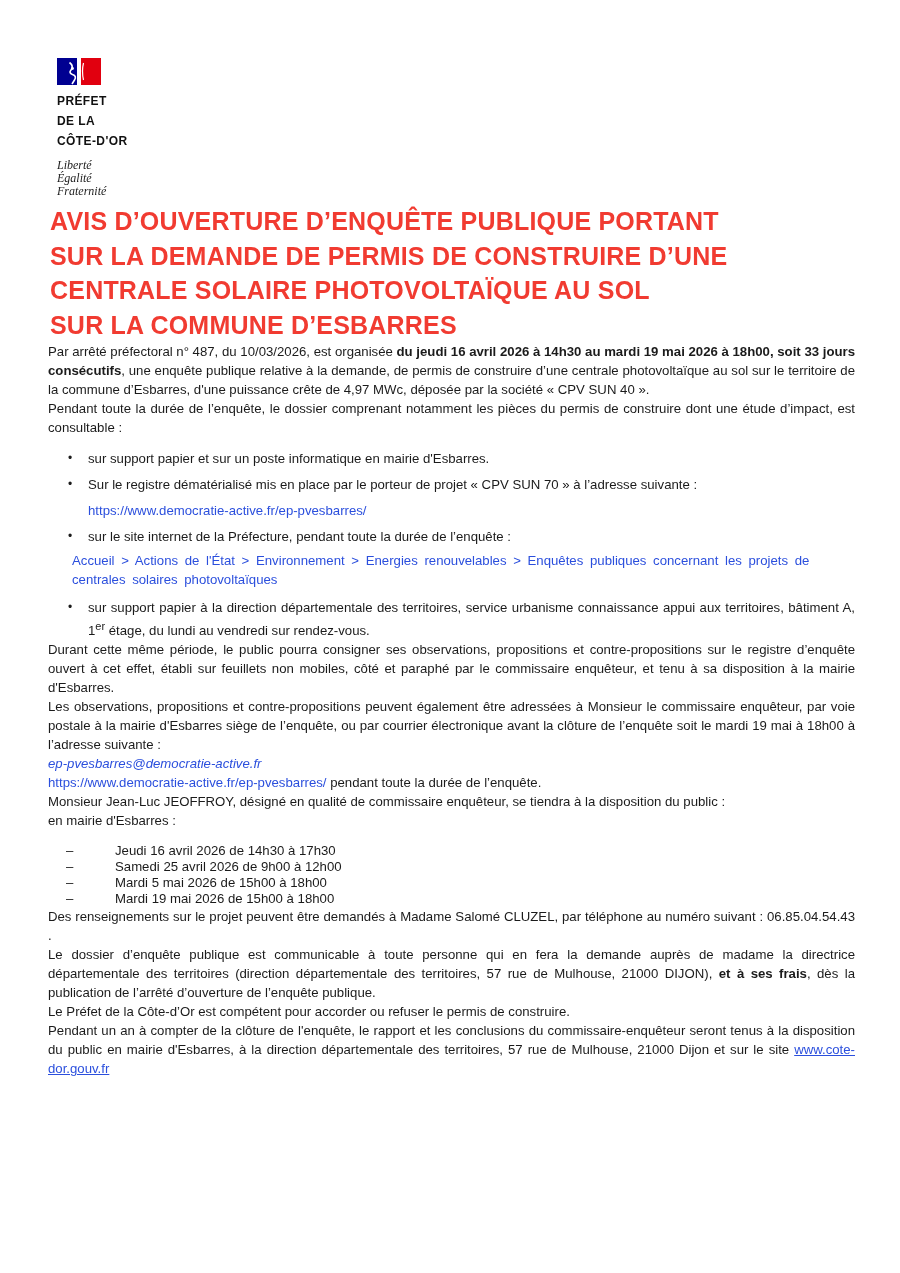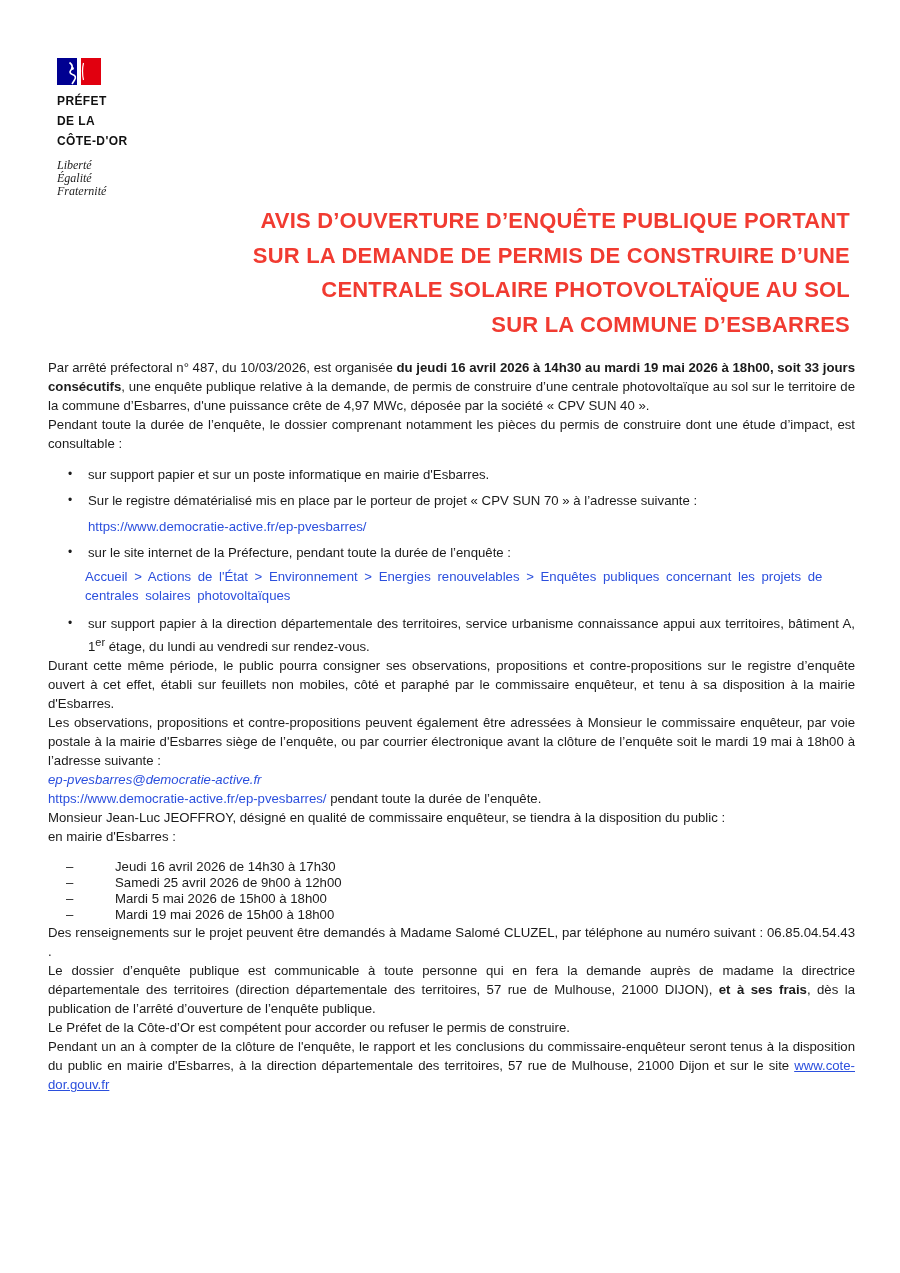--- a/index.html
+++ b/index.html
@@ -7,37 +7,37 @@
     width:900px;height:1273px;background:#ffffff;position:relative;overflow:hidden;
     font-family:"Liberation Sans",sans-serif;color:#1b1b1b;margin:0 auto;
   }
   
   .header{padding:58px 0 0 57px;}
   .flag{display:block;}
   .prefet{margin-top:6px;font-weight:bold;font-size:12px;line-height:20px;letter-spacing:.4px;color:#111;}
   .motto{margin-top:8px;font-family:"Liberation Serif",serif;font-style:italic;font-size:12px;line-height:13px;color:#222;}
   
   .doc-title{
-    margin:6px auto 16px;width:800px;text-align:right;font-weight:bold;
-    font-size:22px;line-height:34.5px;letter-spacing:.2px;color:#f13b31;
+    margin:6px auto 0;width:800px;text-align:left;font-weight:bold;
+    font-size:25px;line-height:34.5px;letter-spacing:.2px;color:#f13b31;
   }
   
   .content{padding:0 45px 0 48px;font-size:13.2px;line-height:19px;}
   .content p{margin:0;text-align:justify;}
   .b{font-weight:bold;}
   a.lnk{color:#2b4fdd;text-decoration:none;cursor:pointer;}
   a.lnk.u{text-decoration:underline;}
   .p1{margin-top:38px;}
   .p2{margin-top:9px;}
   .bullets{margin-top:12px;}
   .bullet{display:flex;padding-left:20px;margin-top:7px;}
   .bullet .dot{width:20px;flex:none;font-size:12px;}
   .bullet .btxt{flex:1;text-align:justify;}
   .sublink{margin:7px 0 7px 40px;}
-  .crumb{margin:5px 0 9px 37px;color:#2b4fdd;word-spacing:3px;text-align:left !important;}
+  .crumb{margin:5px 0 9px 24px;color:#2b4fdd;word-spacing:3px;text-align:left !important;}
   .p3{margin-top:11px;}
   .p4{margin-top:13px;}
   .email-line{margin-top:15px;text-align:center;}
   .email-line a{font-style:italic;}
   .p5{margin-top:21px;}
   .p5b{margin-top:1px;text-align:left !important;}
   .p6a{margin-top:27px;text-align:center;}
   .p6b{margin-top:6px;text-align:center;}
   .dates{margin-top:13px;}
   .daterow{display:flex;padding-left:18px;line-height:16px;}

